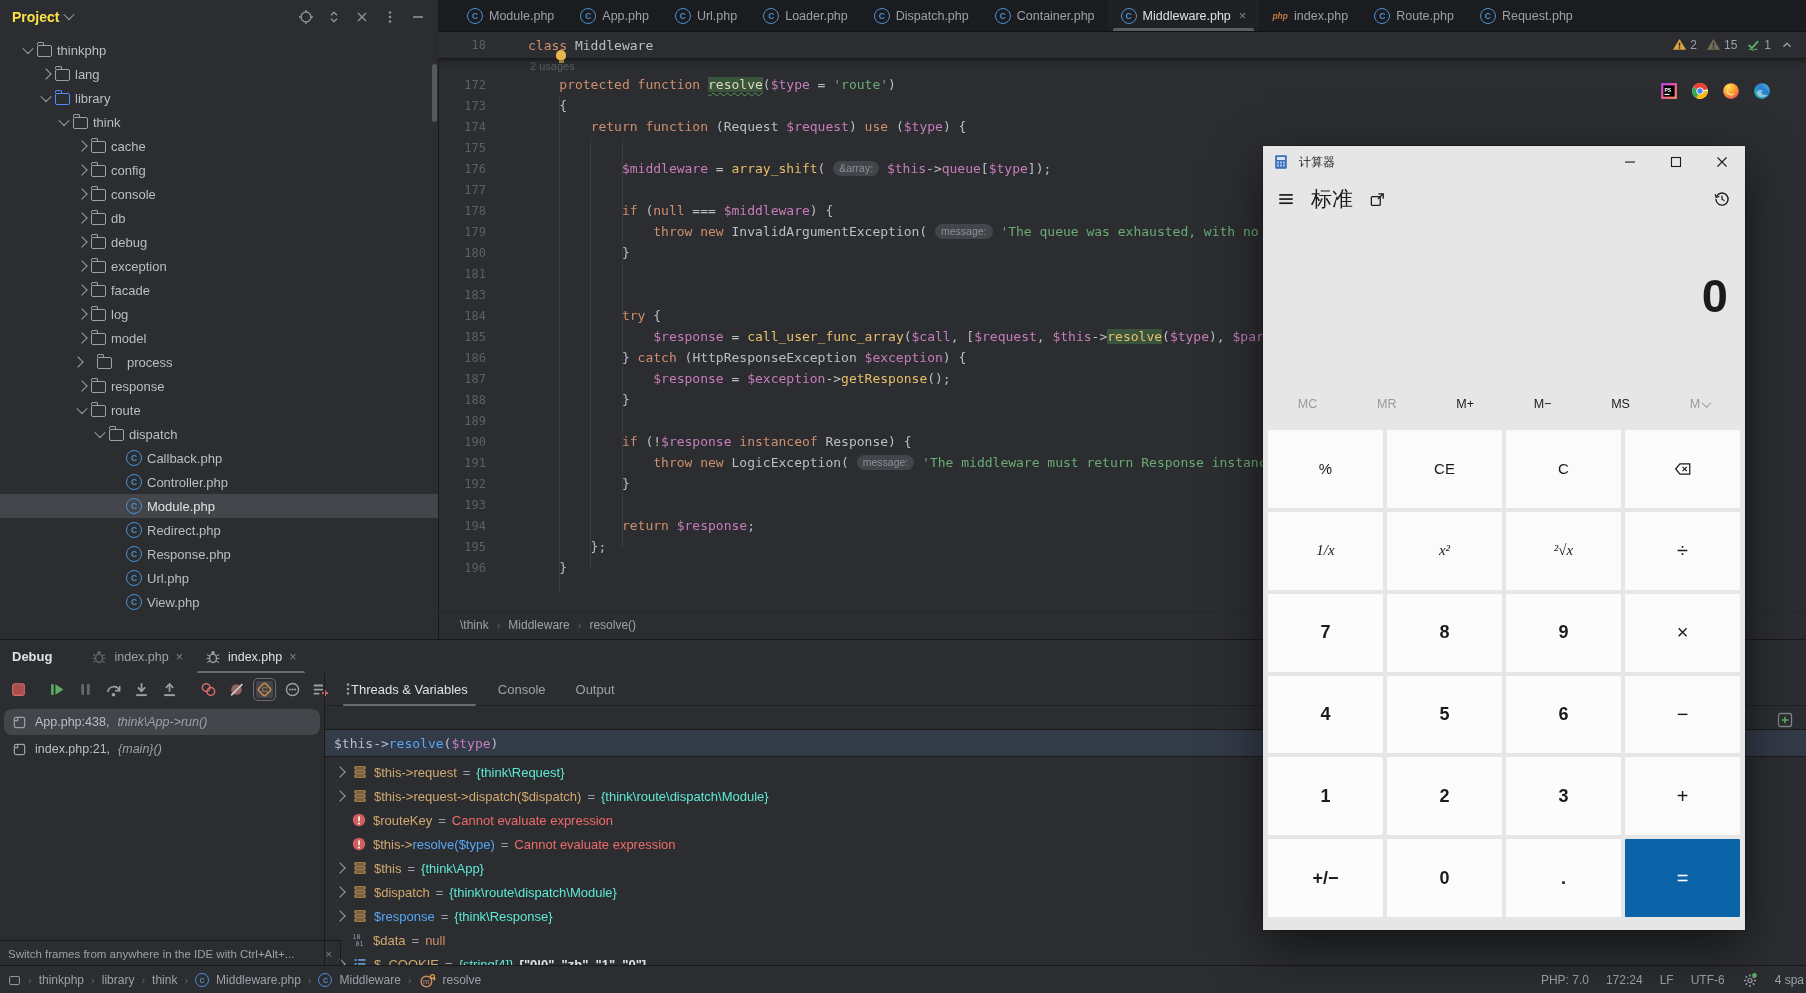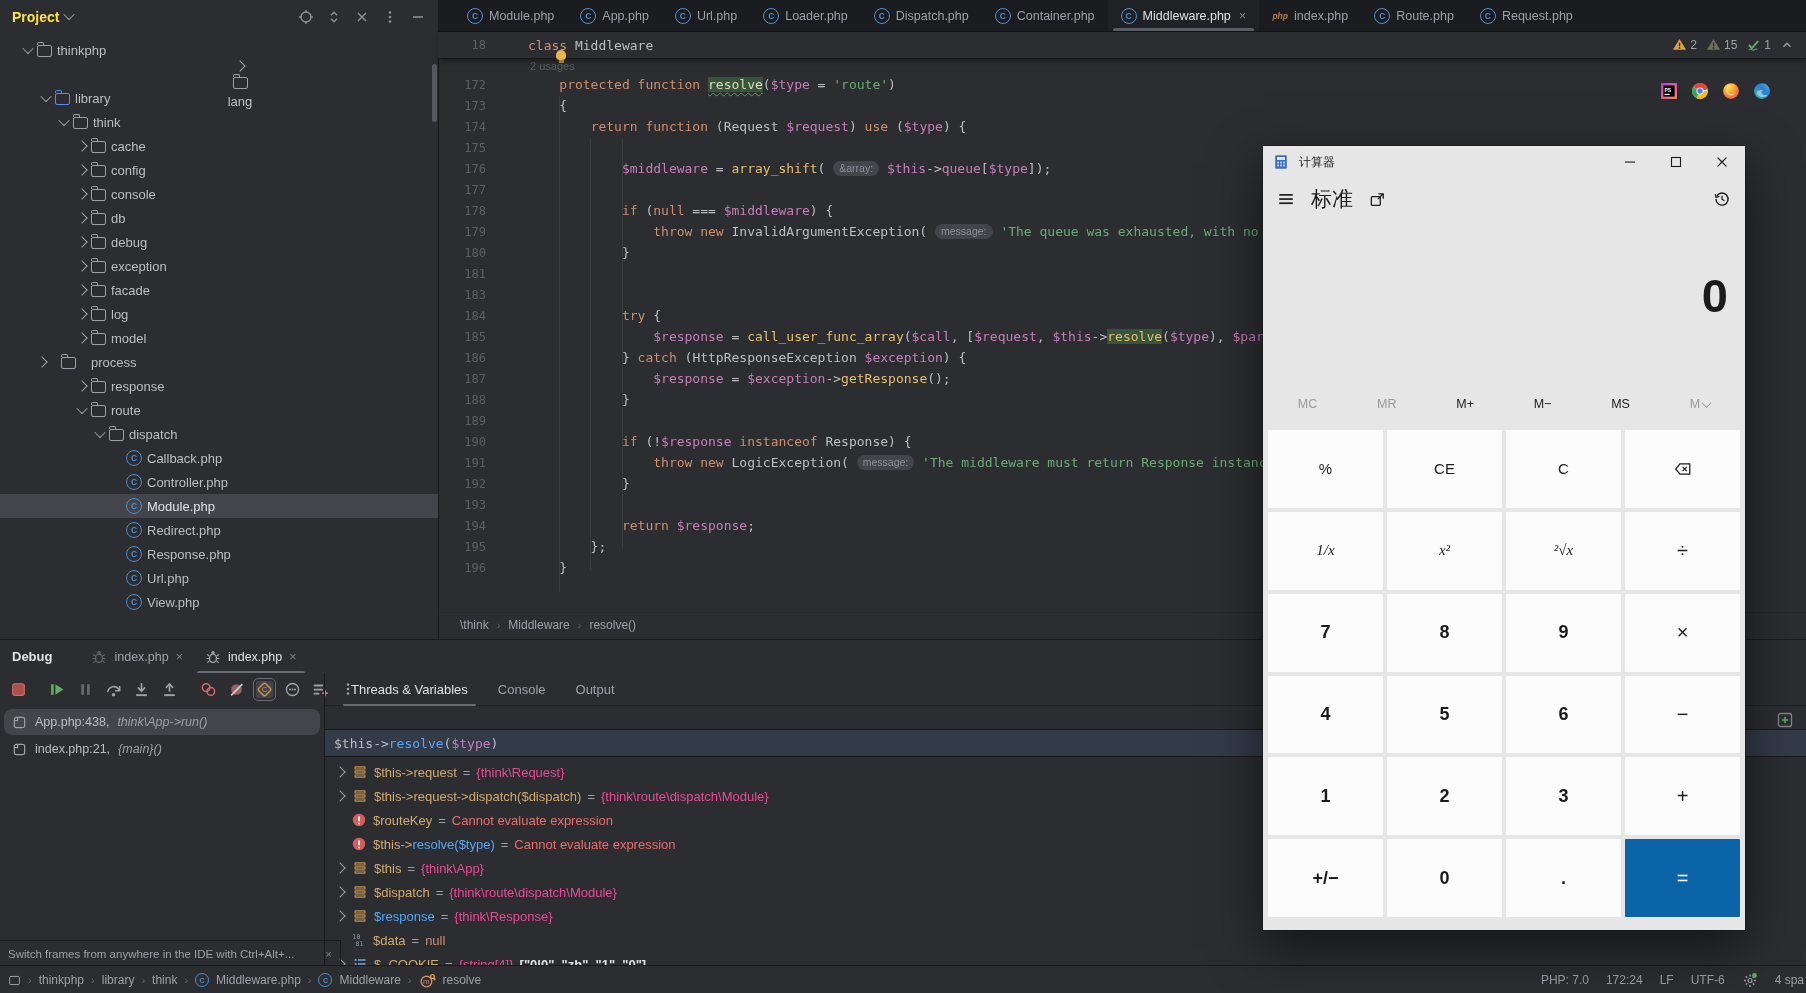--- a/index.html
+++ b/index.html
@@ -86,21 +86,21 @@
   #view-tabs{position:absolute;left:325px;top:33px;right:0;height:32px;display:flex;align-items:stretch;padding-left:26px;gap:30px;border-bottom:1px solid #1f2124;}
   .vtab{display:flex;align-items:center;font-size:13px;color:#9da0a8;position:relative;cursor:pointer;}
   .vtab.active{color:#dfe1e5;}
   .vtab.active::after{content:"";position:absolute;left:-8px;right:-8px;bottom:-1px;height:2.5px;background:#696c72;border-radius:2px;}
   #eval-bar{position:absolute;left:325px;top:89px;right:0;height:26px;background:#333a48;border-top:1px solid #1a1b1d;border-bottom:1px solid #1a1b1d;
      display:flex;align-items:center;padding-left:9px;font:13px "DejaVu Sans Mono",monospace;}
   #variables{position:absolute;left:325px;top:120px;right:0;bottom:0;}
   .vrow{height:24px;display:flex;align-items:center;gap:6px;padding-left:11px;font-size:13px;white-space:nowrap;cursor:pointer;}
   .vrow .chev{margin-right:2px;}
   .vicon{width:16px;height:16px;flex:none;}
-  .val{color:#ec4899;}
+  .val{color:#5eead4;}
   .val-err{color:#ef6a6a;}
   .val-null{color:#cf8e6d;}
   .val-extra{color:#dfe1e5;font-weight:bold;}
   #dbg-toast{position:absolute;left:0;bottom:0;width:324px;height:25px;border-top:1px solid #191a1c;border-right:1px solid #191a1c;
      display:flex;align-items:center;padding:0 8px;font-size:11.5px;color:#9da0a8;white-space:nowrap;overflow:hidden;}
   #dbg-toast .toast-x{margin-left:auto;color:#7f838a;cursor:pointer;padding-left:6px;}
 
   
   #status-bar{left:0;top:965px;right:0;height:28px;border-top:1px solid #191a1c;display:flex;align-items:center;
       padding:0 0 0 8px;font-size:12px;color:#9da0a8;background:#2b2d30;}
@@ -170,21 +170,21 @@
             </svg>
           </span>
       </span>
     </div>
     <div id="project-tree" style="padding-top:4px">
         <div class="tree-row" style="padding-left: 24px;">
           <span class="chev open"></span>
           <span class="ico-folder"></span>
           <span>thinkphp</span>
         </div>
-        <div class="tree-row" style="padding-left: 42px; flex-direction: column;">
+        <div class="tree-row" style="padding-left: 42px;">
           <span class="chev closed"></span>
           <span class="ico-folder"></span>
           <span>lang</span>
         </div>
         <div class="tree-row" style="padding-left: 42px;">
           <span class="chev open"></span>
           <span class="ico-folder blue"></span>
           <span>library</span>
         </div>
         <div class="tree-row" style="padding-left: 60px;">
@@ -230,21 +230,21 @@
         <div class="tree-row" style="padding-left: 78px;">
           <span class="chev closed"></span>
           <span class="ico-folder"></span>
           <span>log</span>
         </div>
         <div class="tree-row" style="padding-left: 78px;">
           <span class="chev closed"></span>
           <span class="ico-folder"></span>
           <span>model</span>
         </div>
-        <div class="tree-row" style="padding-left: 38px; gap: 15px;">
+        <div class="tree-row" style="padding-left: 74px; gap: 15px;">
           <span class="chev closed"></span>
           <span class="ico-folder"></span>
           <span>process</span>
         </div>
         <div class="tree-row" style="padding-left: 78px;">
           <span class="chev closed"></span>
           <span class="ico-folder"></span>
           <span>response</span>
         </div>
         <div class="tree-row" style="padding-left: 78px;">

